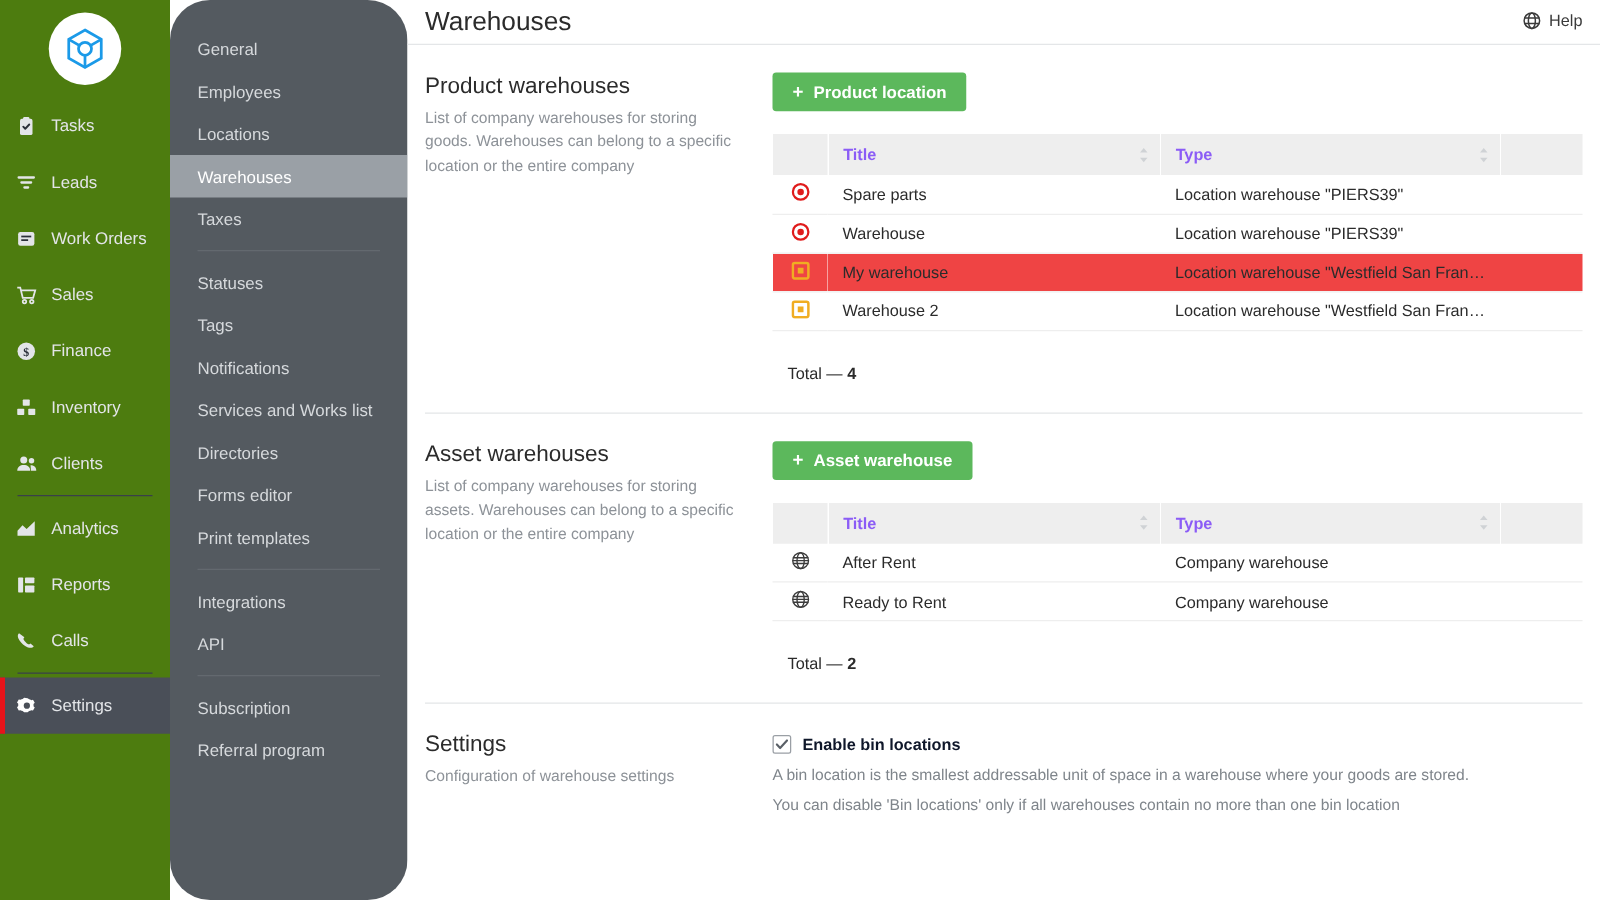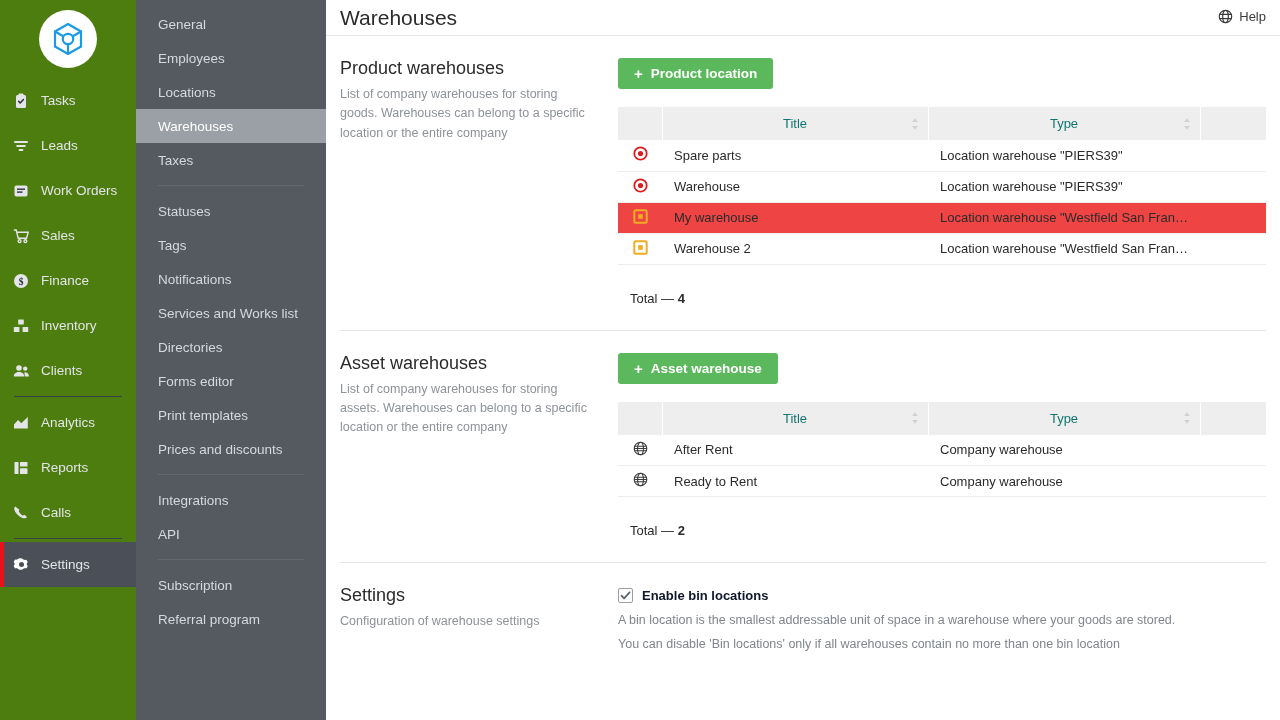--- a/index.html
+++ b/index.html
@@ -37,22 +37,23 @@
   .nav-item.active::before {
     content: ""; position: absolute; left: 0; top: 0; bottom: 0;
     width: 4px; background: #e8131a;
   }
   .nav-sep { height: 1px; background: #3a4049; margin: 3px 14px; }
 
   
   .nav-secondary {
     width: 190px; flex: 0 0 190px;
     background: #545a60;
-    padding-top: 7px;
+    padding-top: 22px;
     font-size: 13.5px;
+    border-radius: 32px;
   }
   .sub-item {
     height: 34px; display: flex; align-items: center;
     padding-left: 22px; color: #d6d9dc; cursor: pointer;
   }
   .sub-item.active { background: #9aa0a6; color: #ffffff; }
   .sub-sep { height: 1px; background: #63696f; margin: 8px 22px 8px 22px; }
 
   
   .main { flex: 1 1 auto; background: #ffffff; display: flex; flex-direction: column; min-width: 0; }
@@ -81,22 +82,22 @@
     font-size: 13.5px; font-weight: 700;
     font-family: "Liberation Sans", sans-serif;
     cursor: pointer;
   }
   .btn-add .plus { font-size: 15px; font-weight: 700; line-height: 1; }
 
   table.grid { width: 100%; border-collapse: collapse; margin-top: 18px; table-layout: fixed; }
   table.grid th {
     background: #eeeeee;
     height: 33px;
-    font-size: 13px; font-weight: 400; color: #0f766e;
-    text-align: center;
+    font-size: 13px; font-weight: 700; color: #8b5cf6;
+    text-align: left;
     border-right: 1px solid #ffffff;
     padding: 0 12px;
     position: relative;
     cursor: pointer;
   }
   table.grid th.c-ico { width: 44px; padding: 0; }
   table.grid th.c-title { width: 266px; }
   table.grid th.c-type { width: auto; }
   table.grid th.c-end { width: 66px; border-right: none; }
   .sort-ico { position: absolute; right: 9px; top: 50%; transform: translateY(-50%); line-height: 0; }
@@ -271,21 +272,20 @@
 
     <div class="sub-sep"></div>
 
     <div class="sub-item">Statuses</div>
     <div class="sub-item">Tags</div>
     <div class="sub-item">Notifications</div>
     <div class="sub-item">Services and Works list</div>
     <div class="sub-item">Directories</div>
     <div class="sub-item">Forms editor</div>
     <div class="sub-item">Print templates</div>
-    <div class="sub-item">Prices and discounts</div>
 
     <div class="sub-sep"></div>
 
     <div class="sub-item">Integrations</div>
     <div class="sub-item">API</div>
 
     <div class="sub-sep"></div>
 
     <div class="sub-item">Subscription</div>
     <div class="sub-item">Referral program</div>

